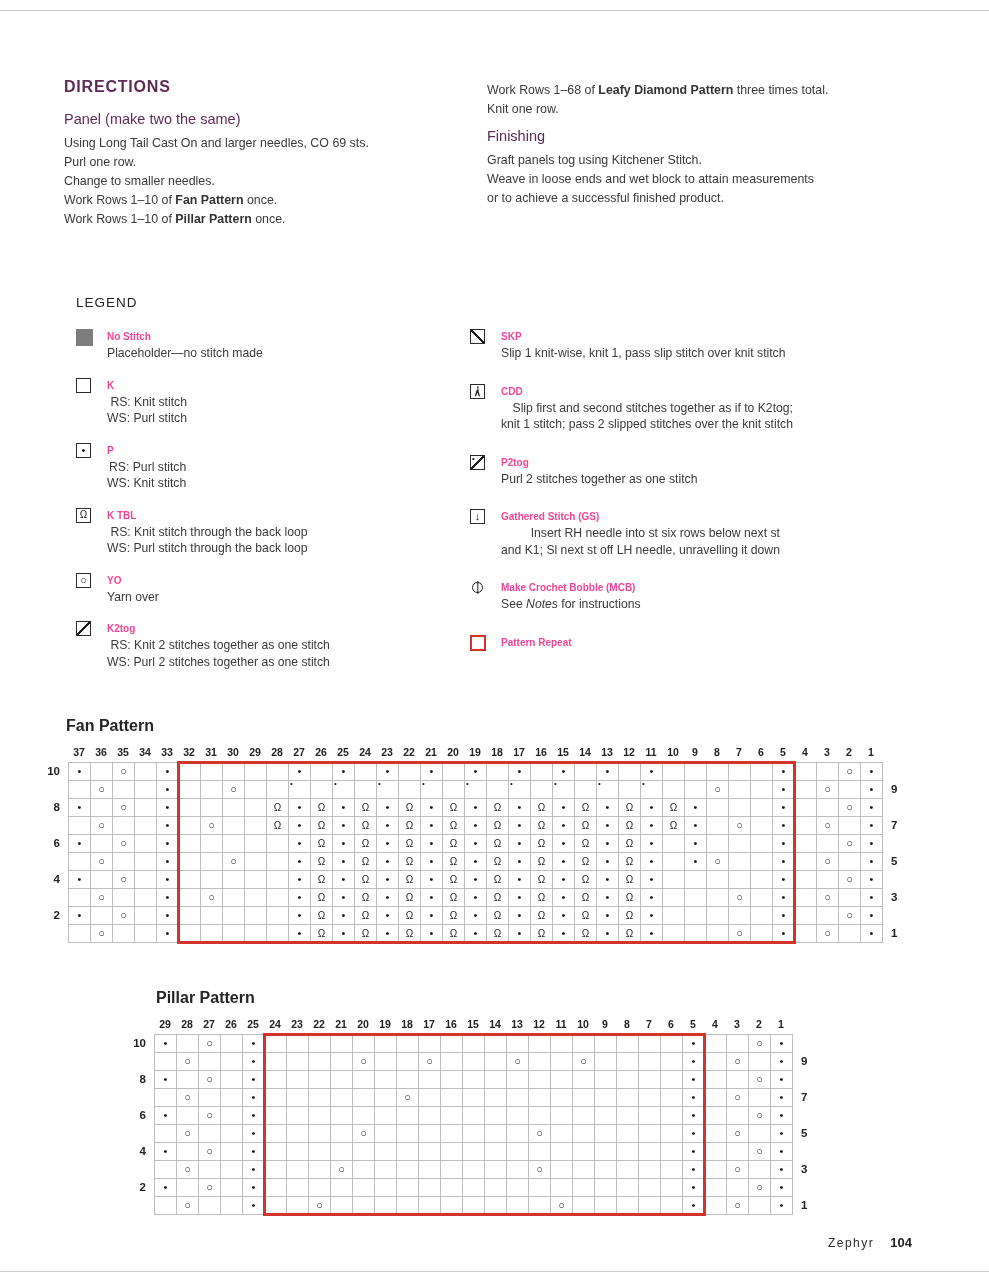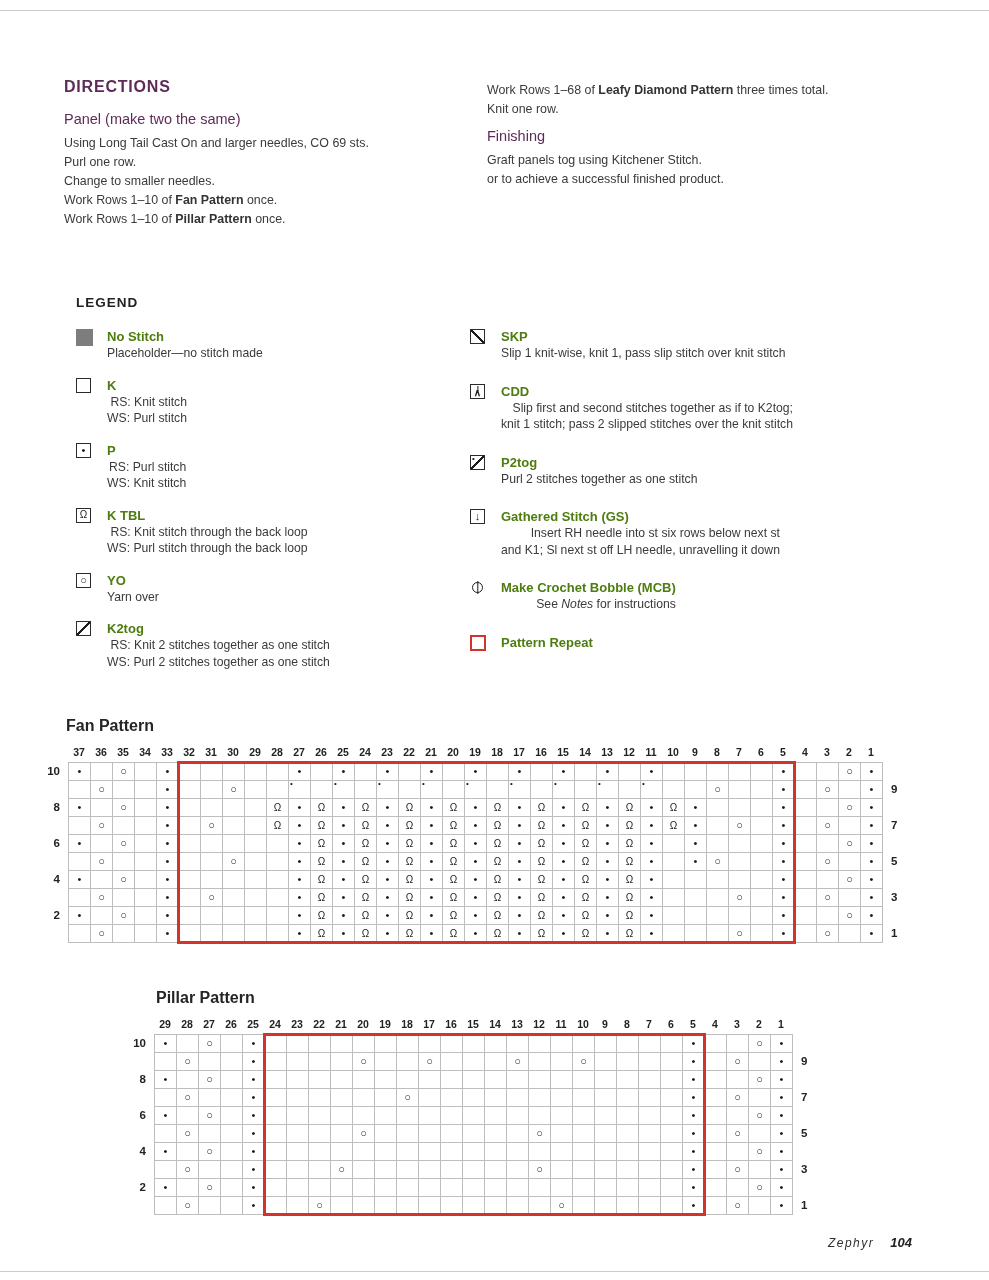--- a/index.html
+++ b/index.html
@@ -34,30 +34,30 @@
     font-size:14.5px;font-weight:normal;
     color:var(--purple);margin-bottom:7px;
   }
   .dir-right .h-sub{margin-top:9px;}
   .dir-line{font-size:12.4px;line-height:19px;color:#3a3a3a;}
   .dir-line b{font-weight:bold;color:#333;}
 
   
   .legend{margin-top:66px;}
   .h-legend{
-    font-size:13.5px;font-weight:bold;letter-spacing:1px;
+    font-size:13.5px;font-weight:normal;letter-spacing:1px;
     color:#222;margin-left:12px;margin-bottom:18px;
   }
   .legend-cols{display:flex;}
   .legend-col.left{width:406px;flex:0 0 406px;padding-left:12px;box-sizing:border-box;}
   .legend-col.right{flex:1;}
   .legend-item{display:flex;margin-bottom:15px;}
   .legend-col.right .legend-item{margin-bottom:21px;}
   .lsym-wrap{width:31px;flex:0 0 31px;padding-top:1px;}
-  .legend-name{font-size:13px;font-weight:bold;color:#4d7c0f;line-height:17px;}
+  .legend-name{font-size:10px;font-weight:bold;color:#ec4899;line-height:17px;}
   .legend-desc{font-size:12.2px;line-height:16.5px;color:#3a3a3a;text-align:right;}
   .legend-desc i{font-style:italic;margin-top:25px;}
 
   
   .lsym{
     width:13px;height:13px;border:1.5px solid #2b2b2b;background:#fff;
     position:relative;display:flex;align-items:center;justify-content:center;
   }
   .lsym.sym-nostitch{border-color:transparent;background:var(--gray);width:15px;height:15px;}
   .lsym.sym-repeat{border:2.6px solid var(--red);width:12px;height:12px;}
@@ -109,21 +109,21 @@
     position:relative;display:flex;align-items:center;justify-content:center;
     background:#fff;
   }
   .repeat-overlay{
     position:absolute;box-sizing:border-box;
     border:3px solid var(--red);
     pointer-events:none;
   }
 
   
-  .footer{position:absolute;right:77px;bottom:30px;display:flex;align-items:baseline;font-style:italic;}
+  .footer{position:absolute;right:77px;bottom:30px;display:flex;align-items:baseline;}
   .footer-brand{font-size:12px;letter-spacing:1.5px;color:#2e2e2e;}
   .footer-page{font-size:13px;font-weight:bold;color:#222;margin-left:16px;}
 </style>
 </head>
 <body>
 
 <div class="edge-rule top"></div>
 
 <div class="content">
 
@@ -141,20 +141,21 @@
           </div>
       </div>
       <div class="dir-right">
         <div id="dir-right-top">
             <div class="dir-line">Work Rows 1–68 of <b>Leafy Diamond Pattern</b> three times total.</div>
             <div class="dir-line">Knit one row.</div>
           </div>
         <div class="h-sub">Finishing</div>
         <div id="dir-right-lines">
             <div class="dir-line">Graft panels tog using Kitchener Stitch.</div>
+            <div class="dir-line">Weave in loose ends and wet block to attain measurements</div>
             <div class="dir-line">or to achieve a successful finished product.</div>
           </div>
       </div>
     </div>
   </section>
 
   <section class="legend">
     <div class="h-legend">LEGEND</div>
     <div class="legend-cols">
       <div id="legend-left" class="legend-col left">

